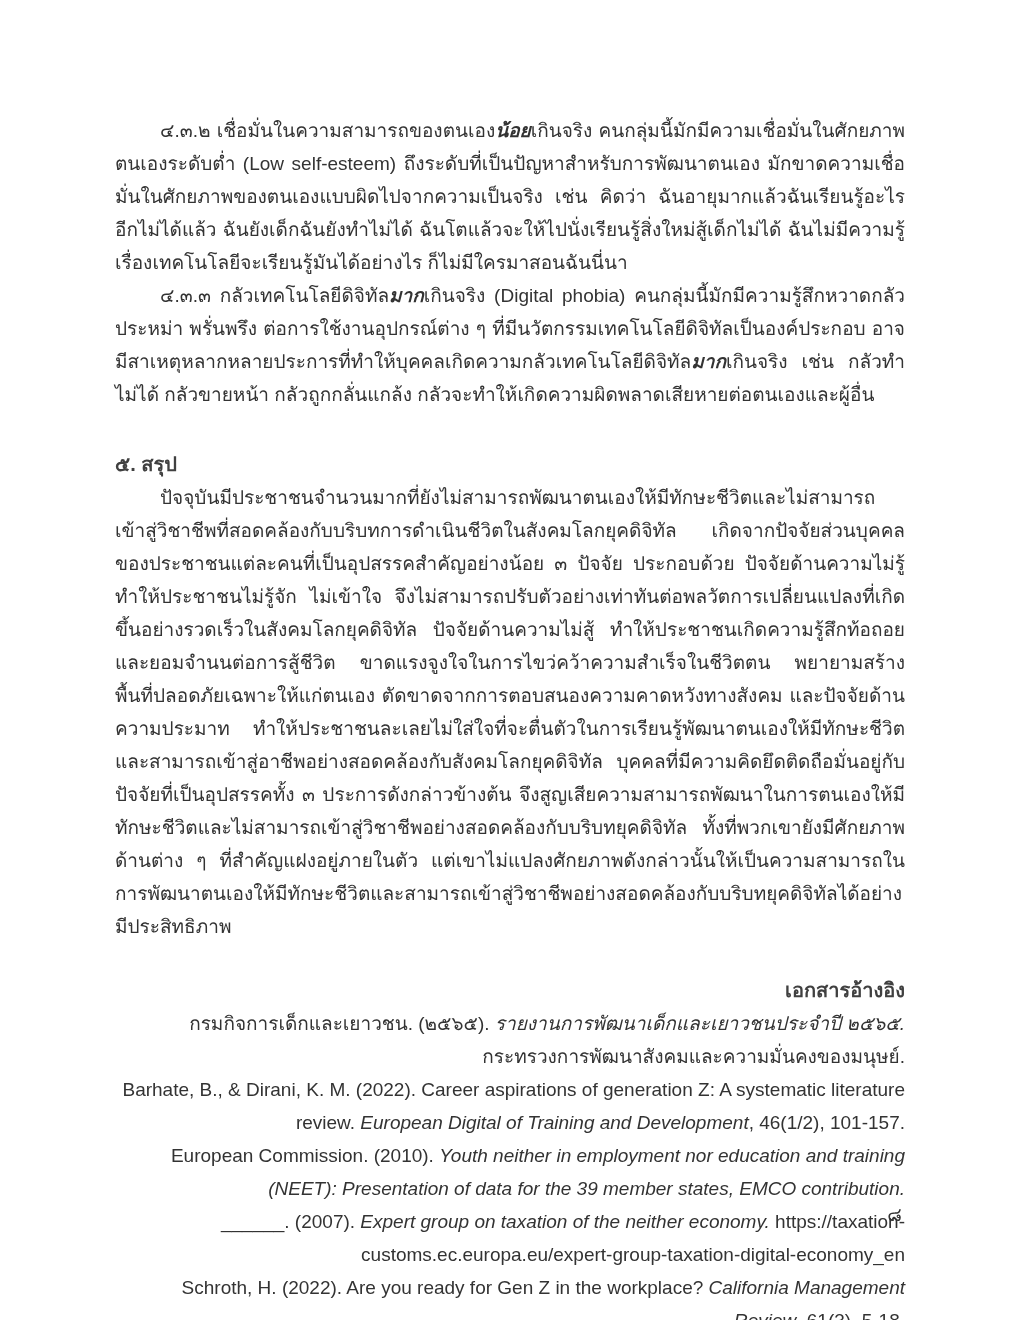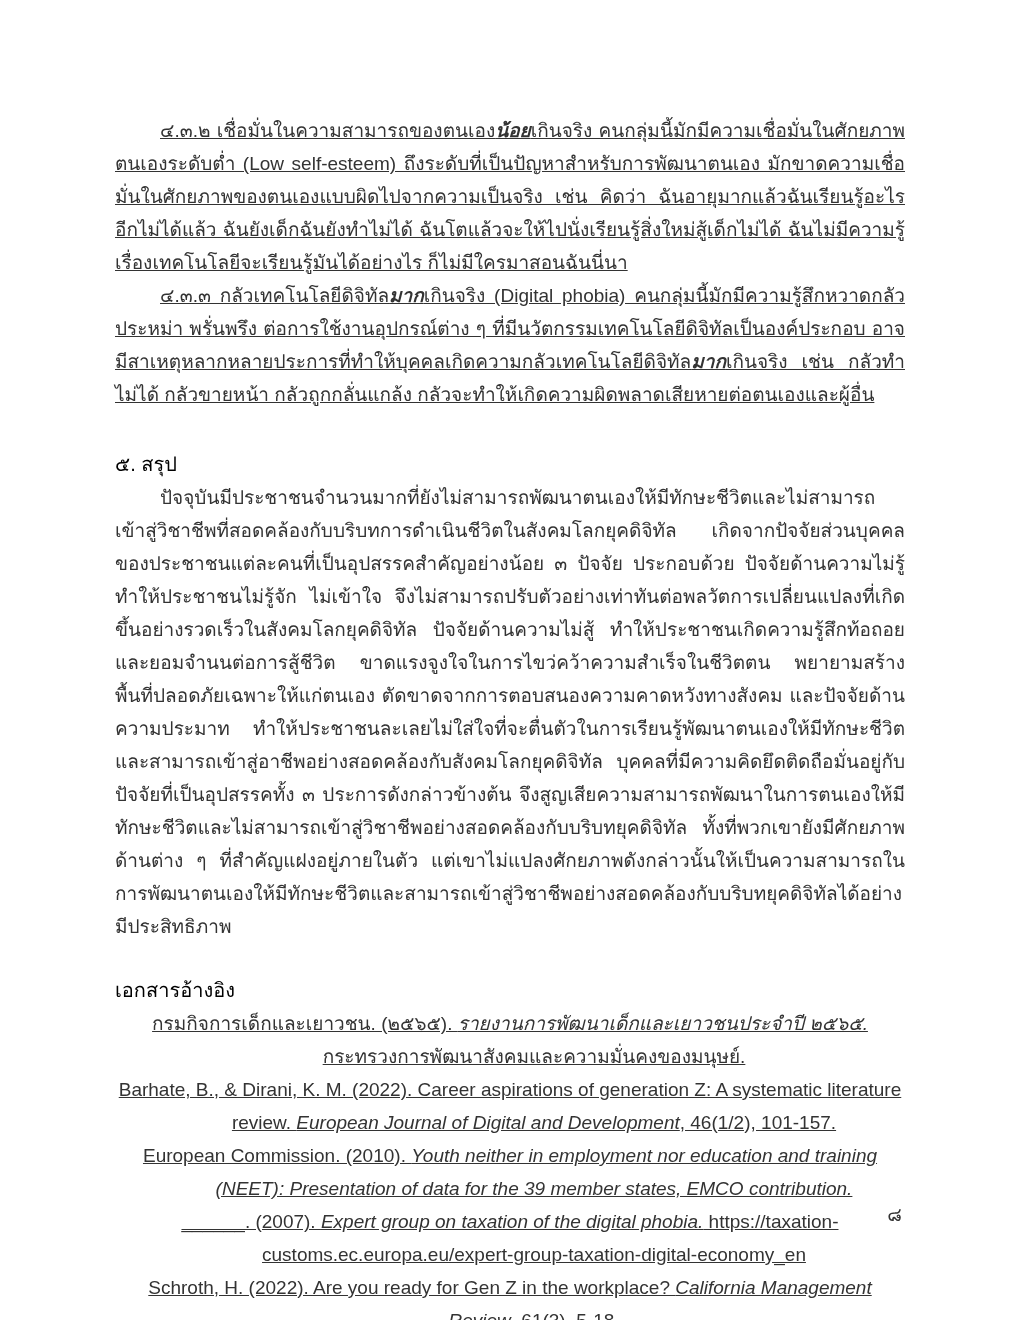--- a/index.html
+++ b/index.html
@@ -22,36 +22,37 @@
   }
   .para {
     margin: 0;
     text-indent: 45px;
     text-align: justify;
   }
   .heading {
     margin: 36px 0 0 0;
     font-size: 20px;
     line-height: 34px;
-    font-weight: normal;
-    color: #000000;
+    font-weight: bold;
+    color: #404040;
   }
   .refs-heading {
     margin-top: 30px;
+    text-align: right;
   }
   .refs {
     margin: 0;
   }
   .ref {
     margin: 0;
     padding-left: 48px;
     text-indent: -48px;
-    text-align: center;
+    text-align: right;
   }
-  .seg { font-style: normal; font-weight: normal; text-decoration: underline; }
+  .seg { font-style: normal; font-weight: normal; }
   .seg.bold-italic { font-weight: bold; font-style: italic; }
   .seg.italic { font-style: italic; }
   .page-number {
     position: absolute;
     top: 1198px;
     right: 118px;
     font-size: 19px;
     line-height: 33px;
     color: #333333;
   }
@@ -66,21 +67,21 @@
   <p class="para"><span class="seg normal">๔.๓.๓ กลัวเทคโนโลยีดิจิทัล</span><span class="seg bold-italic">มาก</span><span class="seg normal">เกินจริง (Digital phobia)  คนกลุ่มนี้มักมีความรู้สึกหวาดกลัว ประหม่า พรั่นพรึง ต่อการใช้งานอุปกรณ์ต่าง ๆ ที่มีนวัตกรรมเทคโนโลยีดิจิทัลเป็นองค์ประกอบ อาจมีสาเหตุหลากหลายประการที่ทำให้บุคคลเกิดความกลัวเทคโนโลยีดิจิทัล</span><span class="seg bold-italic">มาก</span><span class="seg normal">เกินจริง เช่น กลัวทำไม่ได้ กลัวขายหน้า กลัวถูกกลั่นแกล้ง กลัวจะทำให้เกิดความผิดพลาดเสียหายต่อตนเองและผู้อื่น</span></p>
 
   <h2 class="heading">๕. สรุป</h2>
 
   <p class="para">ปัจจุบันมีประชาชนจำนวนมากที่ยังไม่สามารถพัฒนาตนเองให้มีทักษะชีวิตและไม่สามารถเข้าสู่วิชาชีพที่สอดคล้องกับบริบทการดำเนินชีวิตในสังคมโลกยุคดิจิทัล เกิดจากปัจจัยส่วนบุคคลของประชาชนแต่ละคนที่เป็นอุปสรรคสำคัญอย่างน้อย ๓ ปัจจัย ประกอบด้วย ปัจจัยด้านความไม่รู้ ทำให้ประชาชนไม่รู้จัก ไม่เข้าใจ จึงไม่สามารถปรับตัวอย่างเท่าทันต่อพลวัตการเปลี่ยนแปลงที่เกิดขึ้นอย่างรวดเร็วในสังคมโลกยุคดิจิทัล  ปัจจัยด้านความไม่สู้ ทำให้ประชาชนเกิดความรู้สึกท้อถอยและยอมจำนนต่อการสู้ชีวิต ขาดแรงจูงใจในการไขว่คว้าความสำเร็จในชีวิตตน พยายามสร้างพื้นที่ปลอดภัยเฉพาะให้แก่ตนเอง ตัดขาดจากการตอบสนองความคาดหวังทางสังคม  และปัจจัยด้านความประมาท ทำให้ประชาชนละเลยไม่ใส่ใจที่จะตื่นตัวในการเรียนรู้พัฒนาตนเองให้มีทักษะชีวิตและสามารถเข้าสู่อาชีพอย่างสอดคล้องกับสังคมโลกยุคดิจิทัล  บุคคลที่มีความคิดยึดติดถือมั่นอยู่กับปัจจัยที่เป็นอุปสรรคทั้ง ๓ ประการดังกล่าวข้างต้น จึงสูญเสียความสามารถพัฒนาในการตนเองให้มีทักษะชีวิตและไม่สามารถเข้าสู่วิชาชีพอย่างสอดคล้องกับบริบทยุคดิจิทัล ทั้งที่พวกเขายังมีศักยภาพด้านต่าง ๆ ที่สำคัญแฝงอยู่ภายในตัว แต่เขาไม่แปลงศักยภาพดังกล่าวนั้นให้เป็นความสามารถในการพัฒนาตนเองให้มีทักษะชีวิตและสามารถเข้าสู่วิชาชีพอย่างสอดคล้องกับบริบทยุคดิจิทัลได้อย่างมีประสิทธิภาพ</p>
 
   <h2 class="heading refs-heading">เอกสารอ้างอิง</h2>
 
   <div class="refs">
     <p class="ref"><span class="seg normal">กรมกิจการเด็กและเยาวชน. (๒๕๖๕). </span><span class="seg italic">รายงานการพัฒนาเด็กและเยาวชนประจำปี ๒๕๖๕.</span><span class="seg normal"> กระทรวงการพัฒนาสังคมและความมั่นคงของมนุษย์.</span></p>
-    <p class="ref"><span class="seg normal">Barhate, B., &amp; Dirani, K. M. (2022). Career aspirations of generation Z: A systematic literature review. </span><span class="seg italic">European Journal of Digital and Development</span><span class="seg normal">, 46(1/2), 101-157.</span></p>
+    <p class="ref"><span class="seg normal">Barhate, B., &amp; Dirani, K. M. (2022). Career aspirations of generation Z: A systematic literature review. </span><span class="seg italic">European Digital of Training and Development</span><span class="seg normal">, 46(1/2), 101-157.</span></p>
     <p class="ref"><span class="seg normal">European Commission. (2010). </span><span class="seg italic">Youth neither in employment nor education and training (NEET): Presentation of data for the 39 member states, EMCO contribution.</span></p>
-    <p class="ref"><span class="seg normal">______. (2007). </span><span class="seg italic">Expert group on taxation of the digital phobia.</span><span class="seg normal"> https://taxation-customs.ec.europa.eu/expert-group-taxation-digital-economy_en</span></p>
+    <p class="ref"><span class="seg normal">______. (2007). </span><span class="seg italic">Expert group on taxation of the neither economy.</span><span class="seg normal"> https://taxation-customs.ec.europa.eu/expert-group-taxation-digital-economy_en</span></p>
     <p class="ref"><span class="seg normal">Schroth, H. (2022). Are you ready for Gen Z in the workplace? </span><span class="seg italic">California Management Review</span><span class="seg normal">, 61(3), 5-18.</span></p>
   </div>
 
   <div class="page-number">๘</div>
 
 </div>
 
 </body></html>

